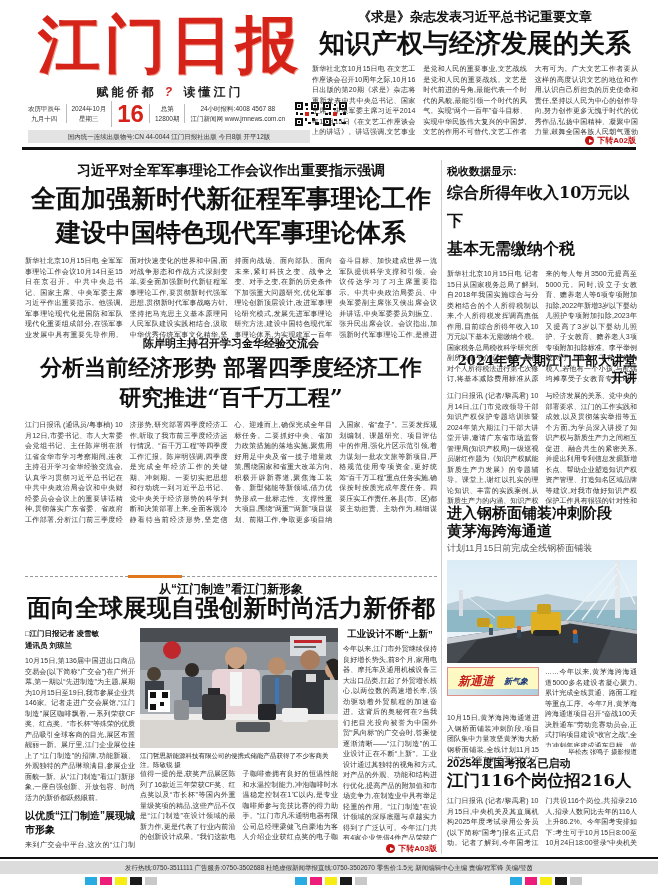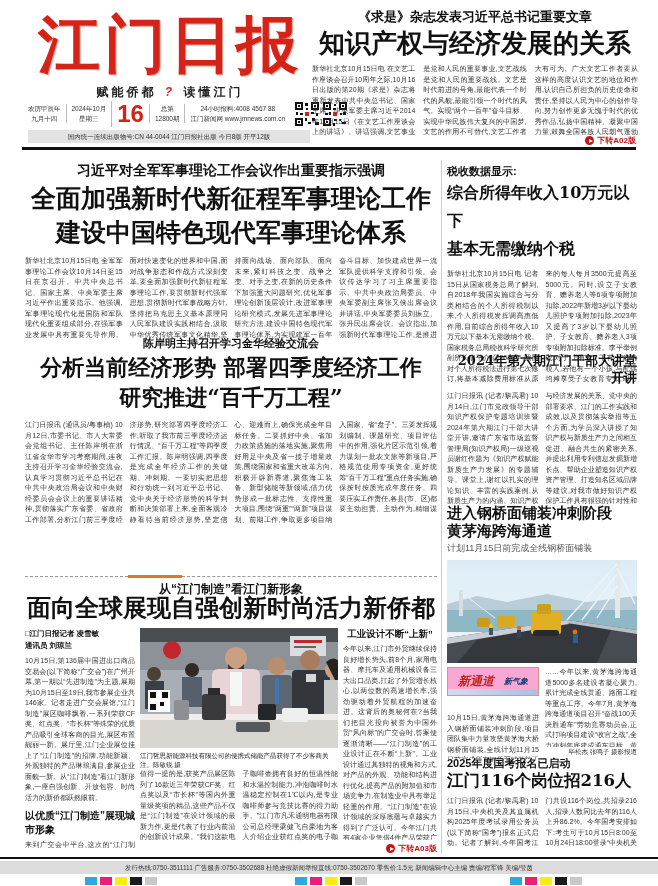--- a/index.html
+++ b/index.html
@@ -81,21 +81,21 @@
   .tax .bodytext{margin-top:6px;height:124px;column-count:2;column-gap:7px;}
   .lecture{top:352px;}
   .lecture .headline{font-size:13px;line-height:17px;text-align:right;letter-spacing:0;}
   .lecture .bodytext{margin-top:5px;height:122px;column-count:2;column-gap:7px;}
   .bridge{top:504px;}
   .bridge .headline{font-size:15px;line-height:18px;text-align:left;}
   .bridge .subtitle{font-size:9px;color:#555;margin-top:2px;}
   .bridge-photo{margin-top:5px;width:190px;height:103px;overflow:hidden;background:#cde;}
   .bridge-row{display:flex;gap:6px;margin-top:4px;height:92px;position:relative;}
   .bridge-col{width:92px;overflow:hidden;}
-  .inset{width:90px;height:27px;background:#f9a8d4;border:1px solid #e09088;position:relative;
+  .inset{width:90px;height:27px;background:#fef9c3;border:1px solid #e09088;position:relative;
       display:flex;align-items:center;justify-content:center;gap:10px;margin-bottom:17px;}
   .inset::after{content:'';position:absolute;left:0;bottom:0;width:100%;height:6px;
       background:linear-gradient(90deg,#cfe4f4,#9cc4e4);opacity:.8;}
   .inset .i1{font-size:12px;font-weight:900;font-style:italic;color:#c8201a;font-family:"DejaVu Serif",serif;}
   .inset .i2{font-size:8px;font-style:italic;font-weight:bold;color:#1a3a7a;}
   .credit{position:absolute;right:0;bottom:2px;font-size:6.5px;color:#333;}
   .exam{top:756px;}
   .exam .kicker{font-size:11px;text-align:left;}
   .exam .headline{font-size:16.5px;line-height:20px;text-align:left;}
   .exam .bodytext{margin-top:5px;height:58px;column-count:2;column-gap:7px;}

